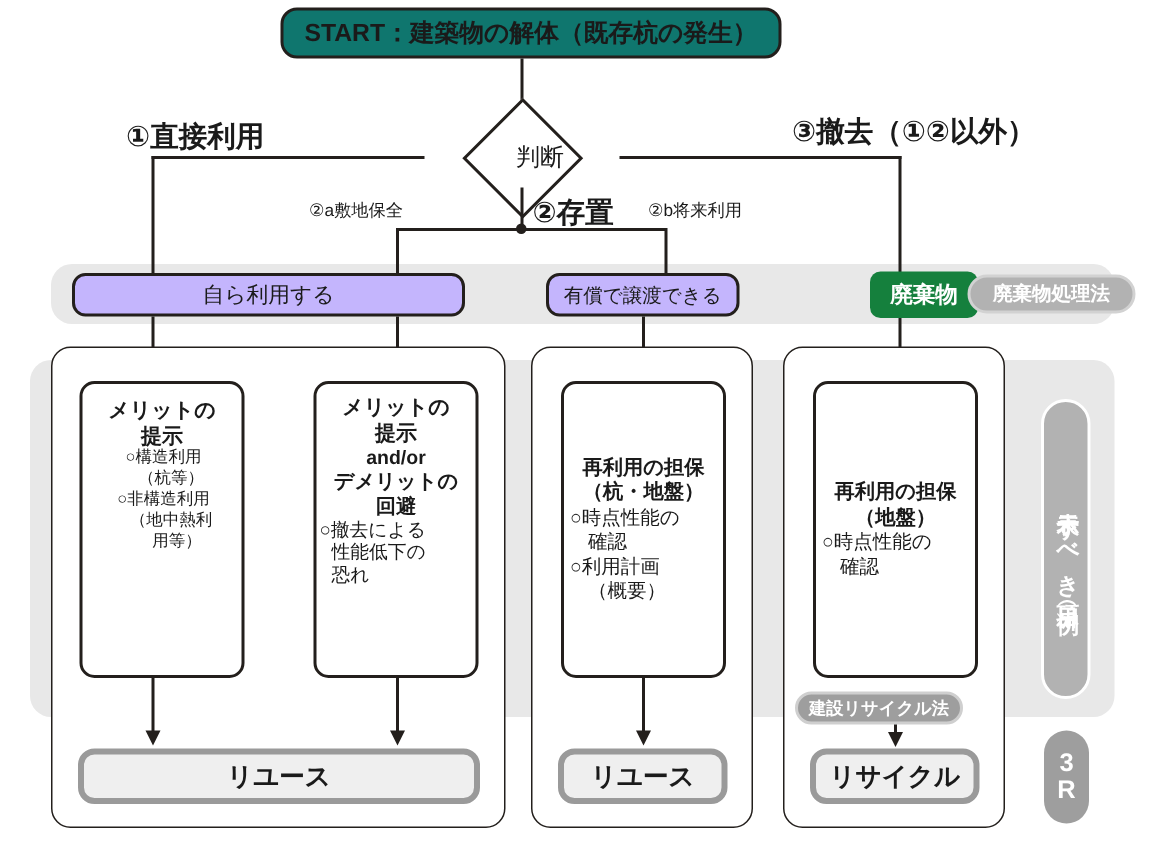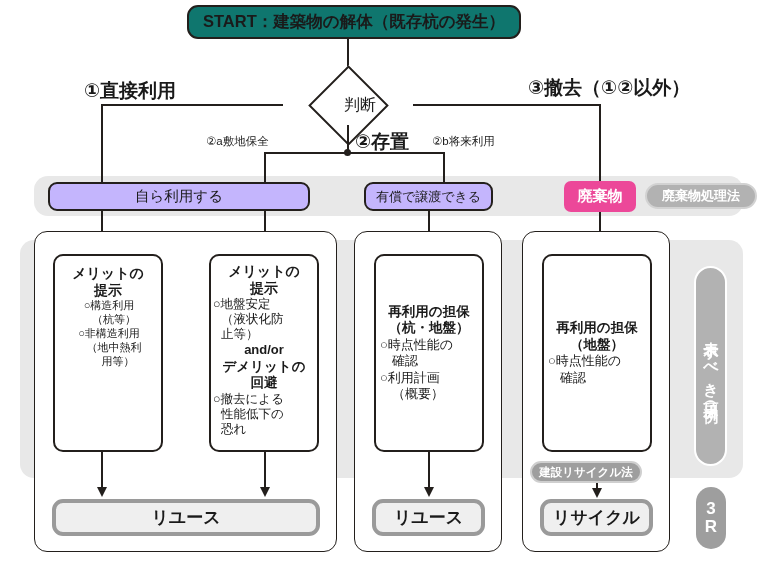--- a/index.html
+++ b/index.html
@@ -46,23 +46,24 @@
     background:#ffffff;
     border:2.4px solid #231f1c;
     border-radius:10px;
   }
   .result-box{
     background:#efefef;
     border:4px solid #9a9a9a;
     border-radius:11px;
   }
   .black-box{
-    background:#ec4899;
+    background:#15803d;
     border-radius:7px;
     color:#ffffff;
+    margin-left:16px;
   }
   .pill{
     background:#b2b2b2;
     border:2px solid #d2d2d2;
     border-radius:40px;
     color:#ffffff;
   }
   .pill-dark{
     background:#9e9e9e;
     border:2px solid #cfcfcf;
@@ -205,25 +206,20 @@
         <div style="padding-left:10px;">（地中熱利</div>
         <div style="padding-left:18px;">用等）</div>
       </div>
     </div>
   </div>
 
   <div class="abs detail-box" style="left:209px;top:254px;width:110px;height:198px;">
     <div class="txt-line" style="padding-top:7px;text-align:center;">
       <div class="bold" style="font-size:14px;line-height:1.2;white-space:pre-line;">メリットの
 提示</div>
-      <div style="font-size:12.5px;line-height:1.22;text-align:left;padding-left:2px;">
-        <div>○地盤安定</div>
-        <div style="padding-left:8px;">（液状化防</div>
-        <div style="padding-left:8px;">止等）</div>
-      </div>
       <div class="bold" style="font-size:13px;line-height:1.3;">and/or</div>
       <div class="bold" style="font-size:13.5px;line-height:1.2;white-space:pre-line;">デメリットの
 回避</div>
       <div style="font-size:12.5px;line-height:1.22;text-align:left;padding-left:2px;">
         <div>○撤去による</div>
         <div style="padding-left:8px;">性能低下の</div>
         <div style="padding-left:8px;">恐れ</div>
       </div>
     </div>
   </div>

